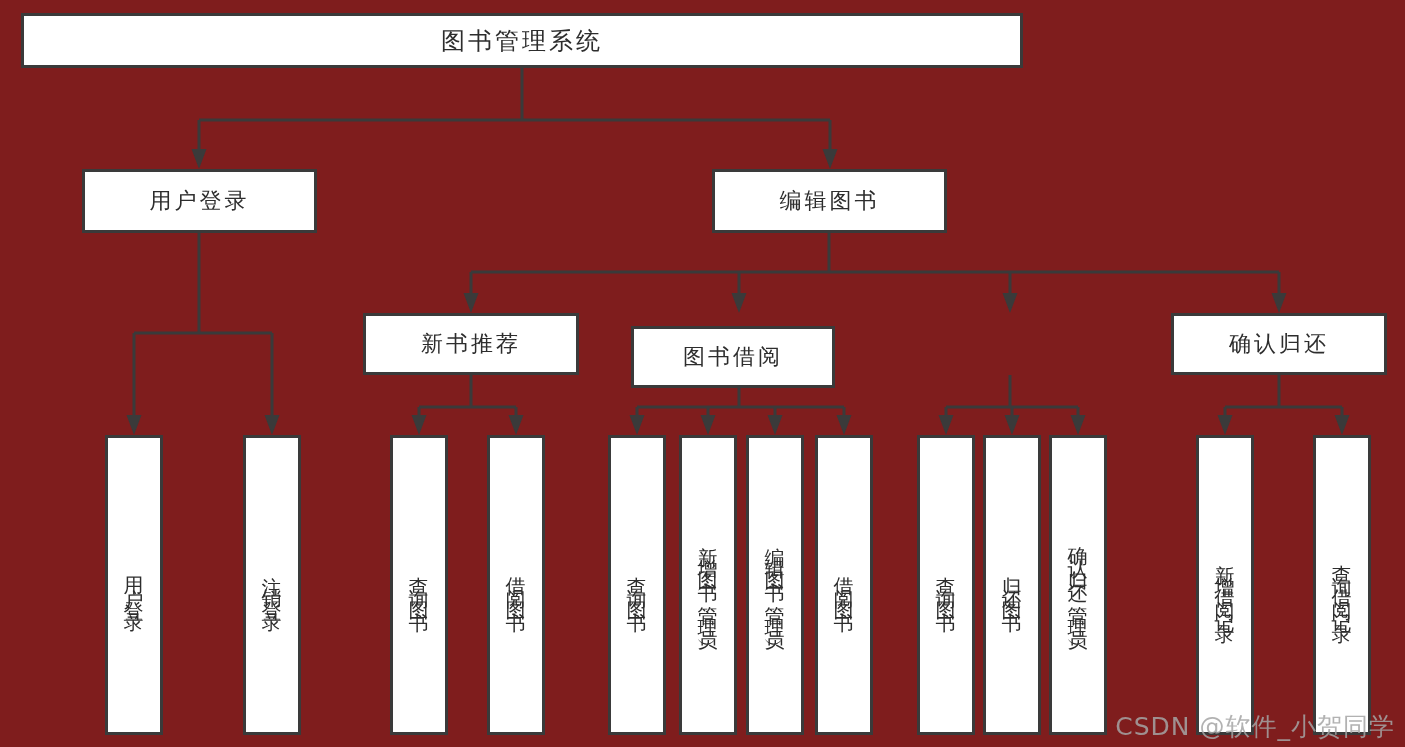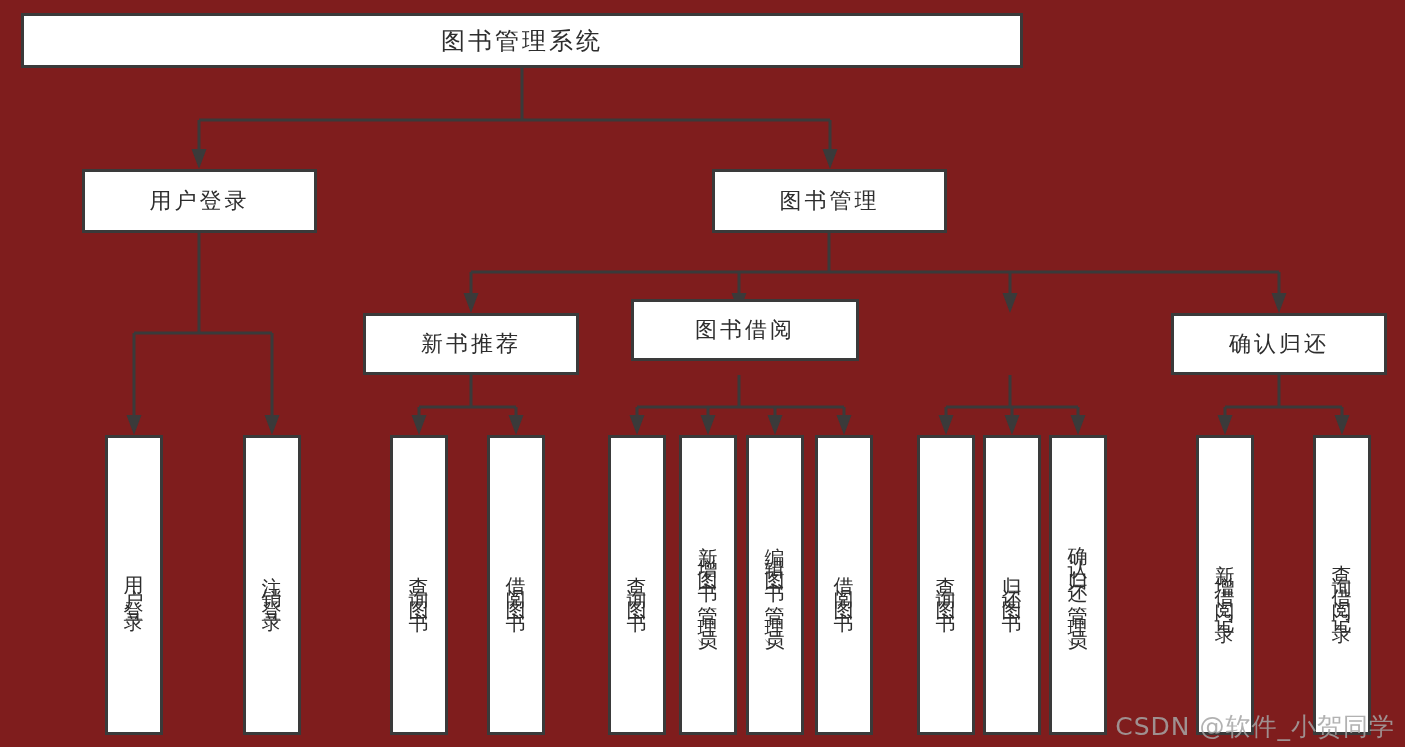--- a/index.html
+++ b/index.html
@@ -69,27 +69,27 @@
   </svg>
 
   <div class="node h-node root-node" style="left:21px; top:13px; width:1002px; height:55px;">
     <span>图书管理系统</span>
   </div>
 
   <div class="node h-node" style="left:82px; top:169px; width:235px; height:64px;">
     <span>用户登录</span>
   </div>
   <div class="node h-node" style="left:712px; top:169px; width:235px; height:64px;">
-    <span>图书管理</span>
+    <span>编辑图书</span>
   </div>
 
   <div class="node h-node" style="left:363px; top:313px; width:216px; height:62px;">
     <span>新书推荐</span>
   </div>
-  <div class="node h-node" style="left:631px; top:299px; width:228px; height:62px;">
+  <div class="node h-node" style="left:631px; top:326px; width:204px; height:62px;">
     <span>图书借阅</span>
   </div>
   <div class="node h-node" style="left:1171px; top:313px; width:216px; height:62px;">
     <span>确认归还</span>
   </div>
 
   <div class="node v-node" style="left:105px; top:435px; width:58px; height:300px;">
     <span class="v-label">用户登录</span>
   </div>
   <div class="node v-node" style="left:243px; top:435px; width:58px; height:300px;">

